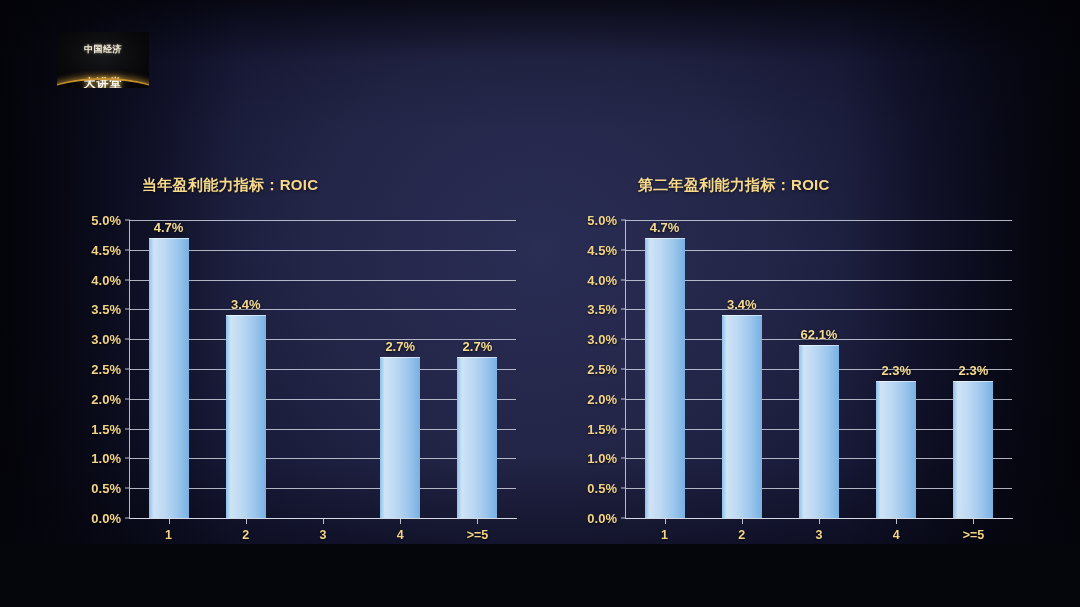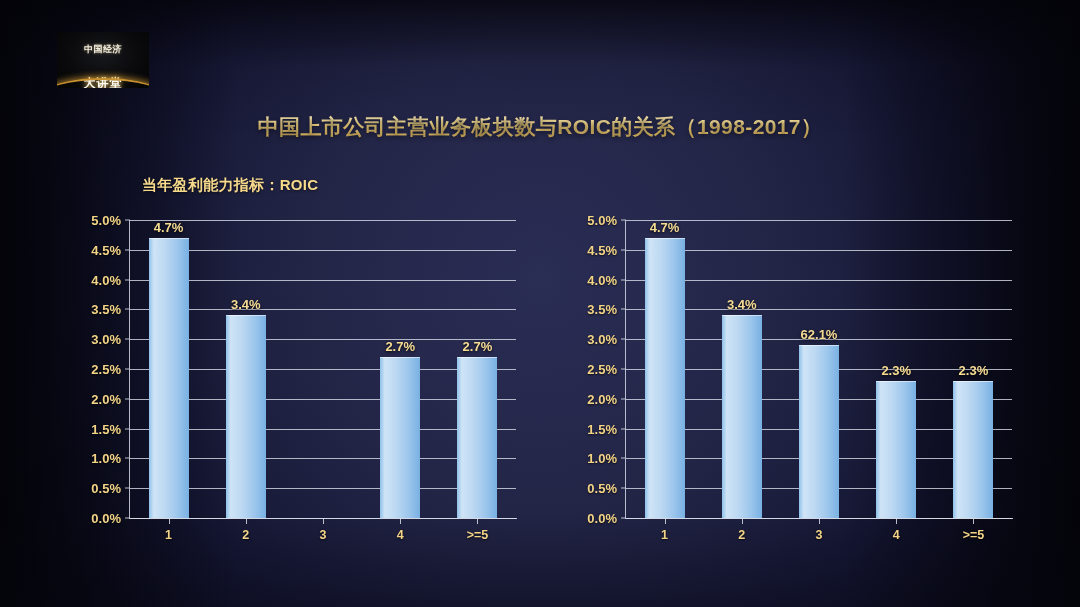--- a/index.html
+++ b/index.html
@@ -6,21 +6,21 @@
     margin: 0;
     padding: 0;
     background: #05060c;
   }
   body {
     font-family: "Liberation Sans", "DejaVu Sans", sans-serif;
   }
   #slide {
     position: relative;
     width: 1080px;
-    height: 607px;
+    height: 544px;
     overflow: hidden;
     background:
       radial-gradient(ellipse 68% 120% at 50% 46%, #2a2d54 0%, #232547 32%, #141633 58%, #0a0b1c 80%, #060710 100%),
       #06070e;
     text-decoration: underline;
   }
   
   #slide::before {
     content: "";
     position: absolute;
@@ -255,21 +255,20 @@
 <div id="slide">
 
   <div id="header" class="layer">
     <div id="logo">
       <div class="logo-top">中国经济</div>
       <div class="logo-main">大讲堂</div>
       <div class="logo-arc"></div>
     </div>
   </div>
 
-  <div id="subtitle" class="layer">中国上市公司主营业务板块数与ROIC的关系（1998-2017）</div>
 
   <div id="chart-left" class="chart-block layer">
     <div class="chart-title">当年盈利能力指标：ROIC</div>
     <div class="plot">
       <div class="gridlines">
           <div class="gridline" style="top: 0%;"></div>
           <div class="ytick-mark" style="top: 0%;"></div>
           <div class="ytick-label" style="top: 0%;">5.0%</div>
           <div class="gridline" style="top: 10%;"></div>
           <div class="ytick-mark" style="top: 10%;"></div>
@@ -335,20 +334,21 @@
               <div class="bar-label">2.7%</div>
             </div>
             <div class="xtick-mark"></div>
             <div class="xtick-label">&gt;=5</div>
           </div>
         </div>
     </div>
   </div>
 
   <div id="chart-right" class="chart-block layer">
+    <div class="chart-title">第二年盈利能力指标：ROIC</div>
     <div class="plot">
       <div class="gridlines">
           <div class="gridline" style="top: 0%;"></div>
           <div class="ytick-mark" style="top: 0%;"></div>
           <div class="ytick-label" style="top: 0%;">5.0%</div>
           <div class="gridline" style="top: 10%;"></div>
           <div class="ytick-mark" style="top: 10%;"></div>
           <div class="ytick-label" style="top: 10%;">4.5%</div>
           <div class="gridline" style="top: 20%;"></div>
           <div class="ytick-mark" style="top: 20%;"></div>

